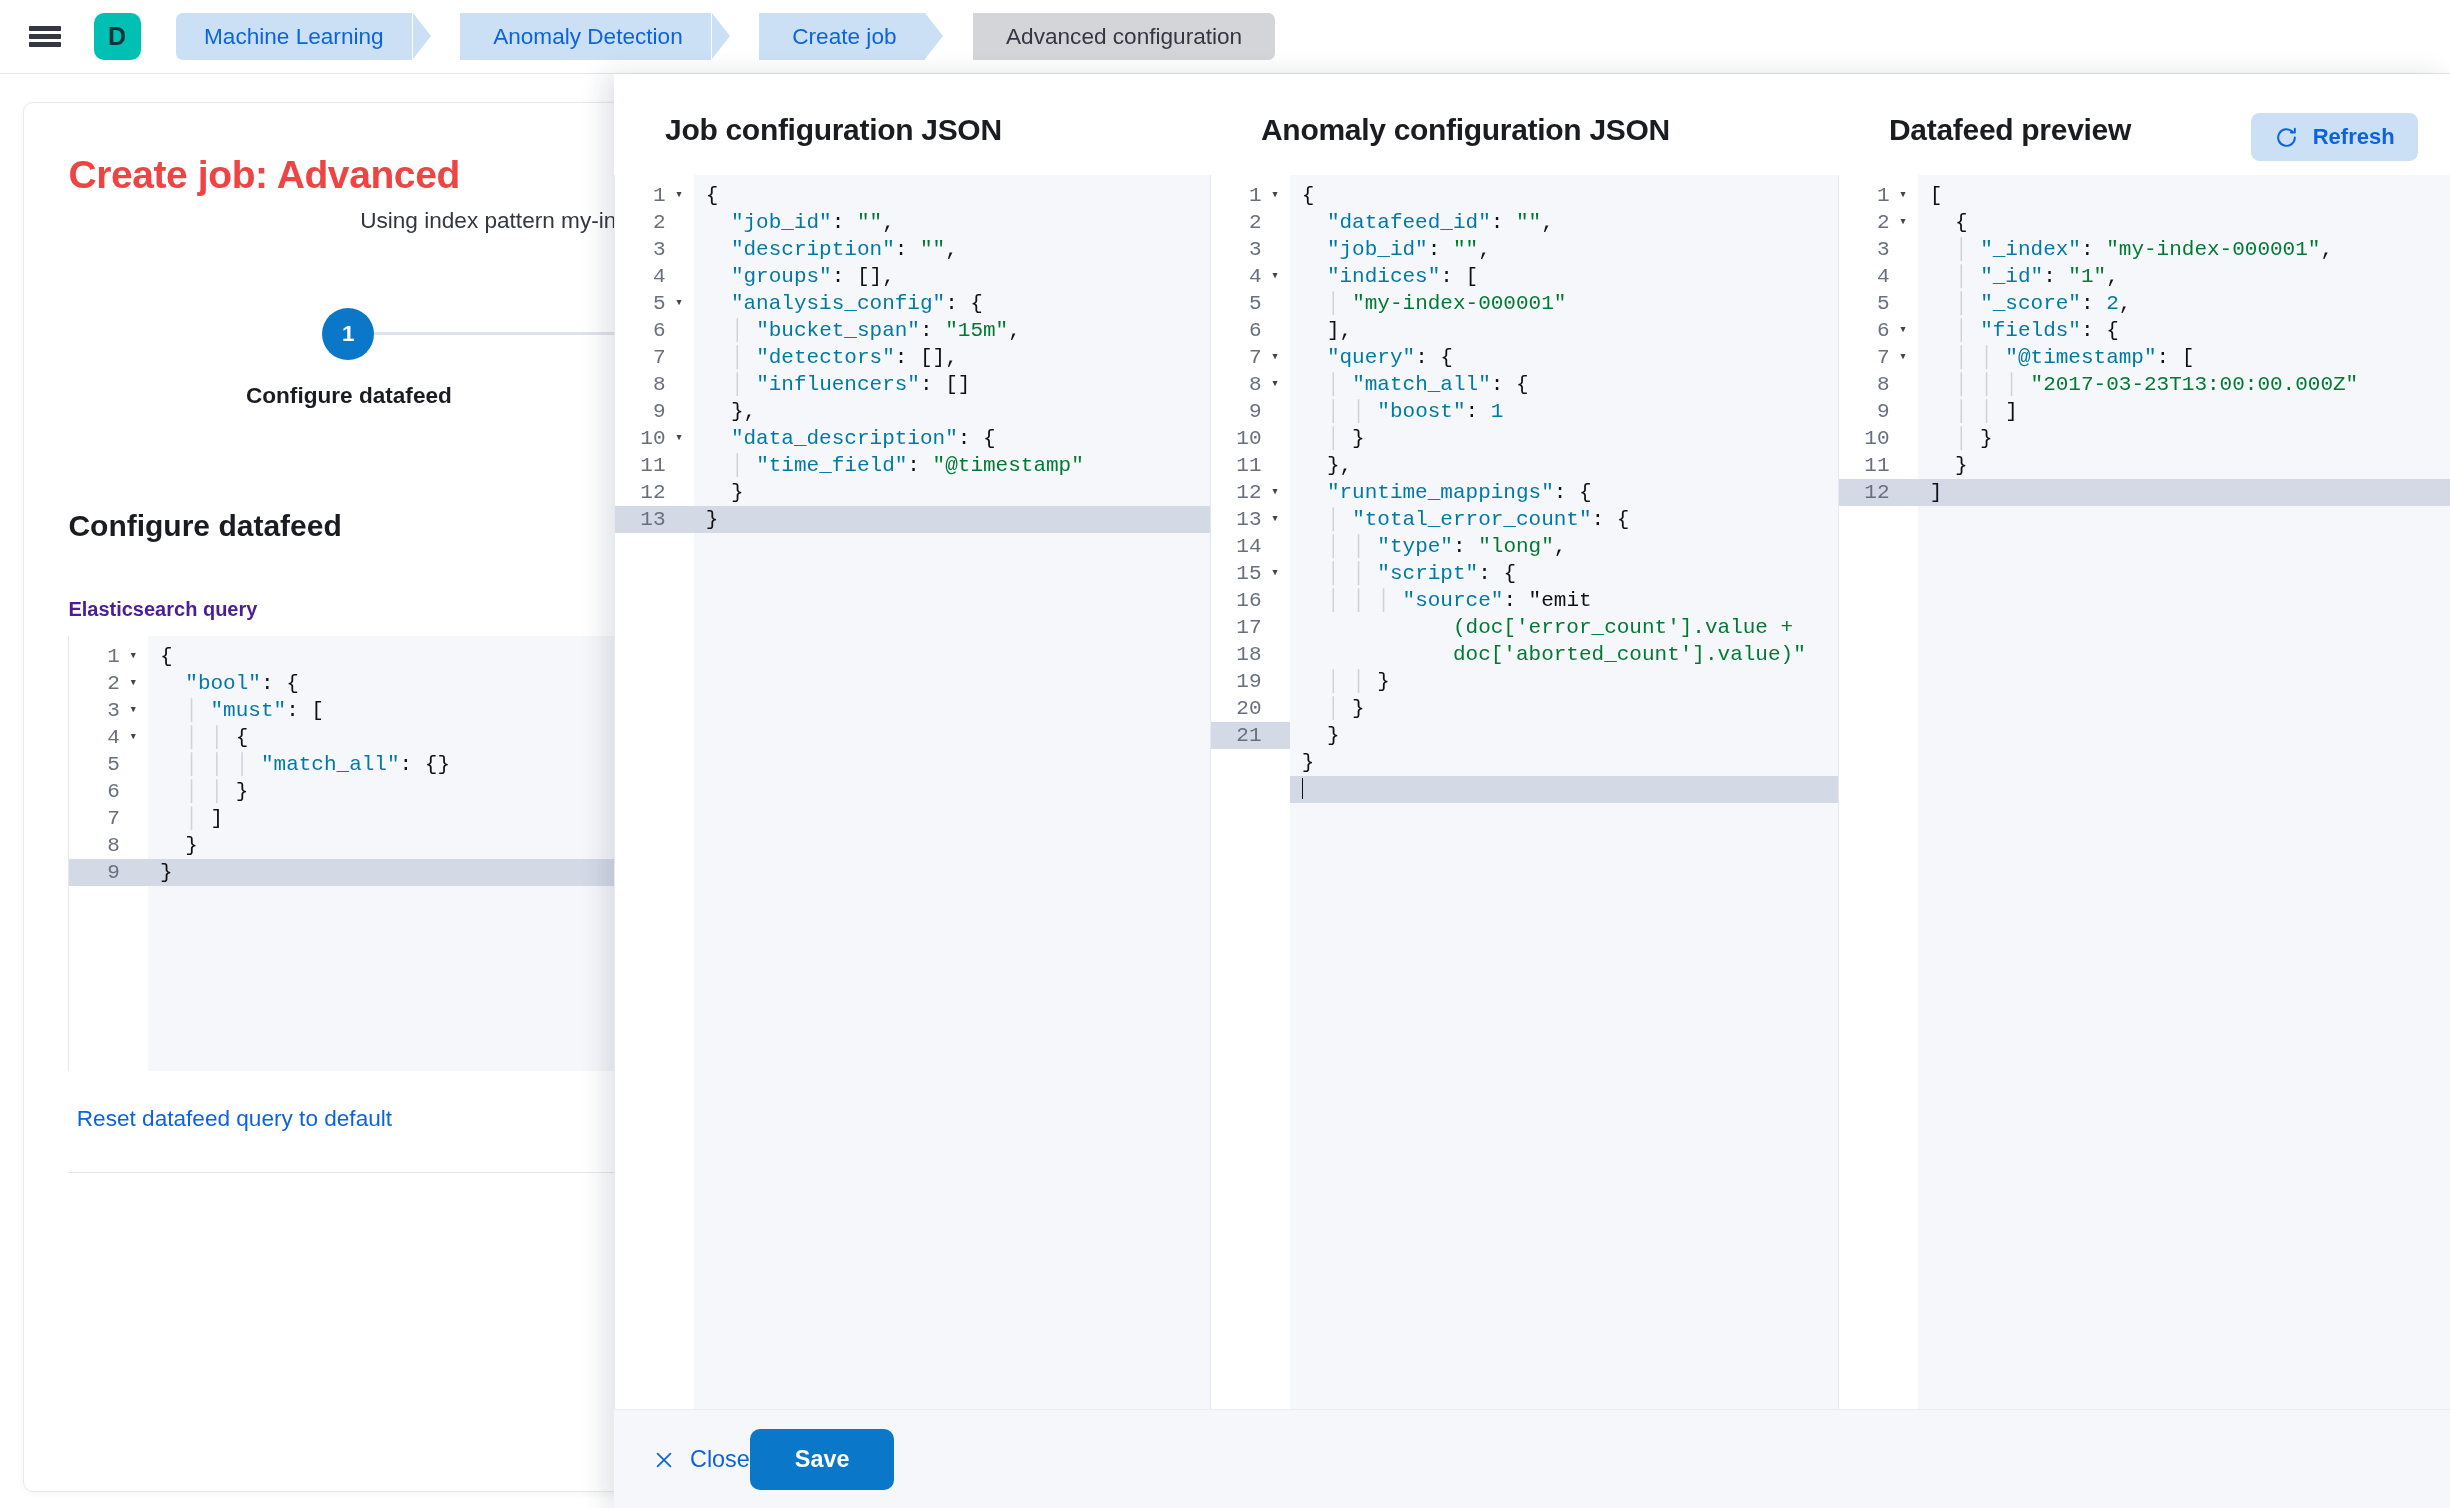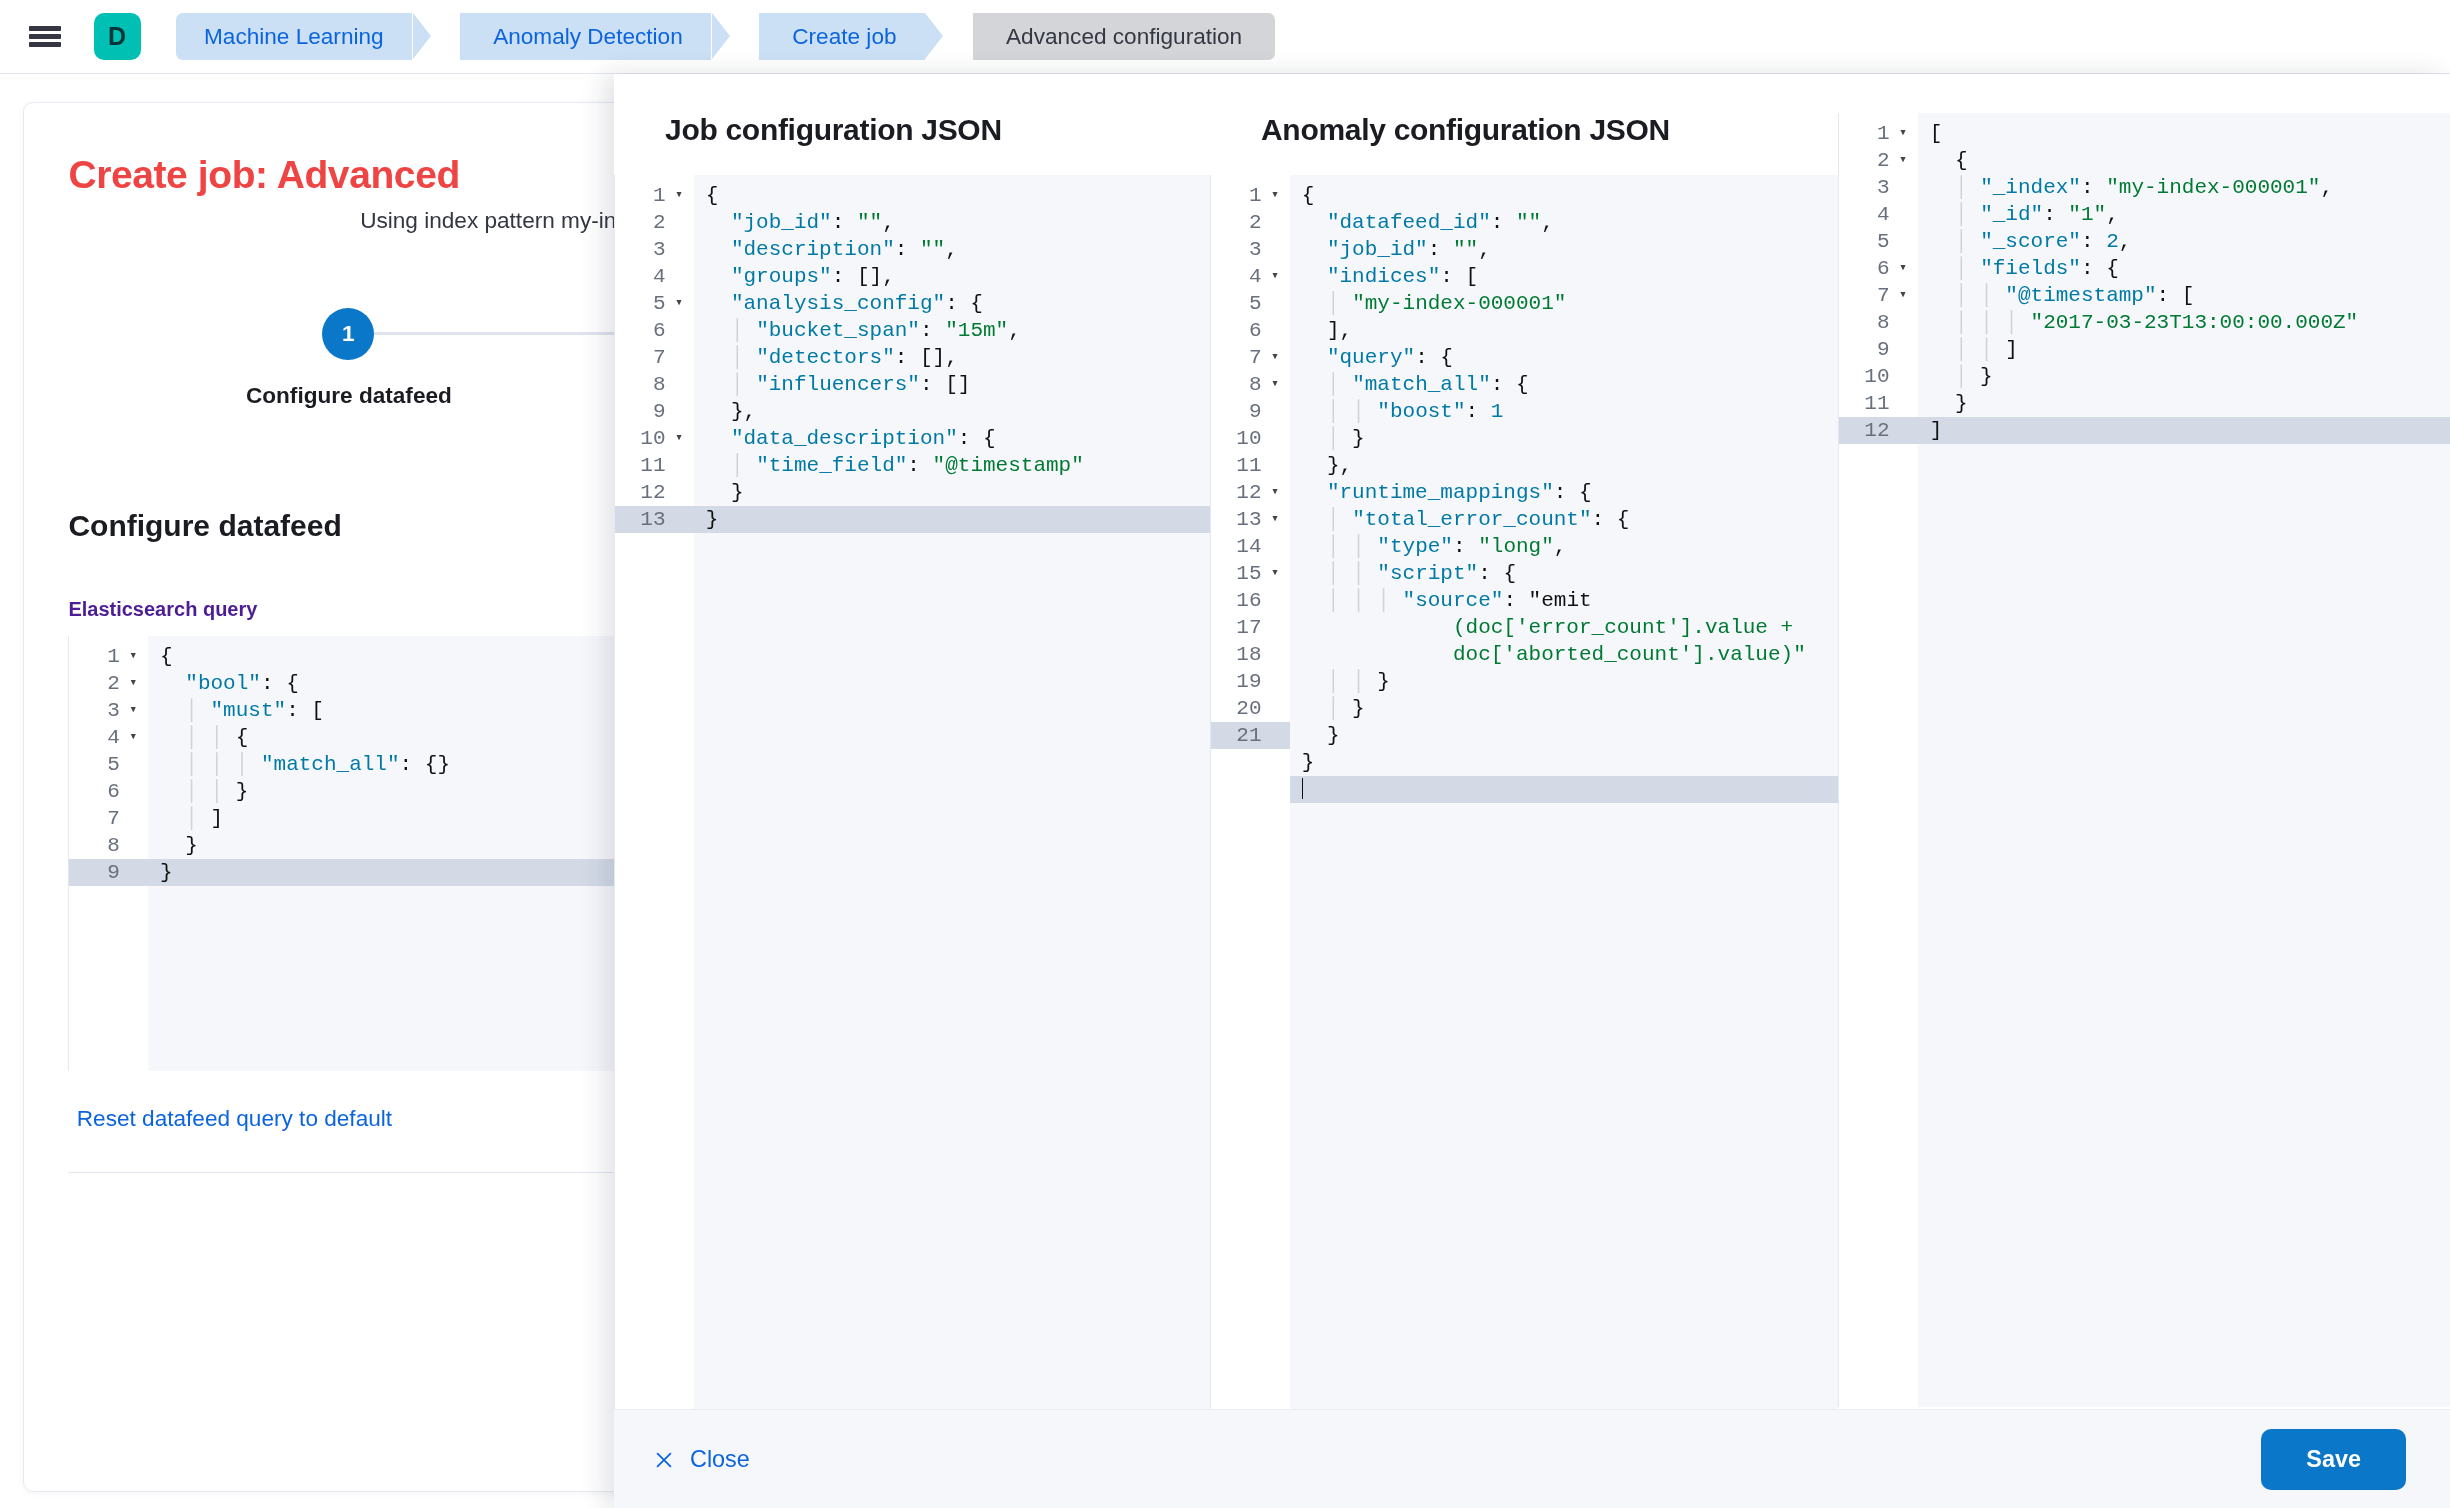--- a/index.html
+++ b/index.html
@@ -183,21 +183,21 @@
     padding: 16px 33px; font-size: 23.4px; font-weight: 700;
     font-family: "Liberation Sans", sans-serif; cursor: pointer;
     display: inline-flex; align-items: center; gap: 18.4px;
   }
 
   
   .flyout-foot {
     flex: 0 0 auto; height: 100px;
     background: #f5f7fb;
     border-top: 0.8px solid #eaecf2;
-    display: flex; align-items: center; justify-content: space-between;
+    display: flex; align-items: center; justify-content: flex-start;
     padding: 0 44px 0 39px;
   }
   .close-btn {
     display: inline-flex; align-items: center; gap: 15px;
     background: none; border: none; color: #0b64dd;
     font-size: 23.4px; font-family: "Liberation Sans", sans-serif; cursor: pointer;
   }
   .save-btn {
     background: #0b77c8; color: #fff; border: none; border-radius: 10px;
     padding: 16.7px 45px; font-size: 23.4px; font-weight: 700;
@@ -486,20 +486,30 @@
             <div class="row">&nbsp;&nbsp;<span class="guide">│</span>&nbsp;<span class="guide">│</span>&nbsp;}</div>
             <div class="row">&nbsp;&nbsp;<span class="guide">│</span>&nbsp;}</div>
             <div class="row">  }</div>
             <div class="row">}</div>
             <div class="row active"><span class="caret"></span></div>
           </div>
       </div>
     </div>
 
     <div class="col" style="width:612px">
+      <div class="col-head">
+        <div class="col-title">Datafeed preview</div>
+        <button class="refresh-btn">
+          <svg width="25" height="25" viewBox="0 0 24 24">
+            <path d="M20 12a8 8 0 1 1-2.4-5.7" fill="none" stroke="#0b64dd" stroke-width="1.9" stroke-linecap="round"></path>
+            <path d="M20 3.5 L20 7.2 L16.3 7.2" fill="none" stroke="#0b64dd" stroke-width="1.9" stroke-linecap="round" stroke-linejoin="round"></path>
+          </svg>
+          <span>Refresh</span>
+        </button>
+      </div>
       <div class="editor" style="height:1294px">
         <div class="gutter" id="g-prev" style="min-width: 80px;">
             <div class="ln">
               <span class="num">1</span>
               <span class="fold">▾</span>
             </div>
             <div class="ln">
               <span class="num">2</span>
               <span class="fold">▾</span>
             </div>

